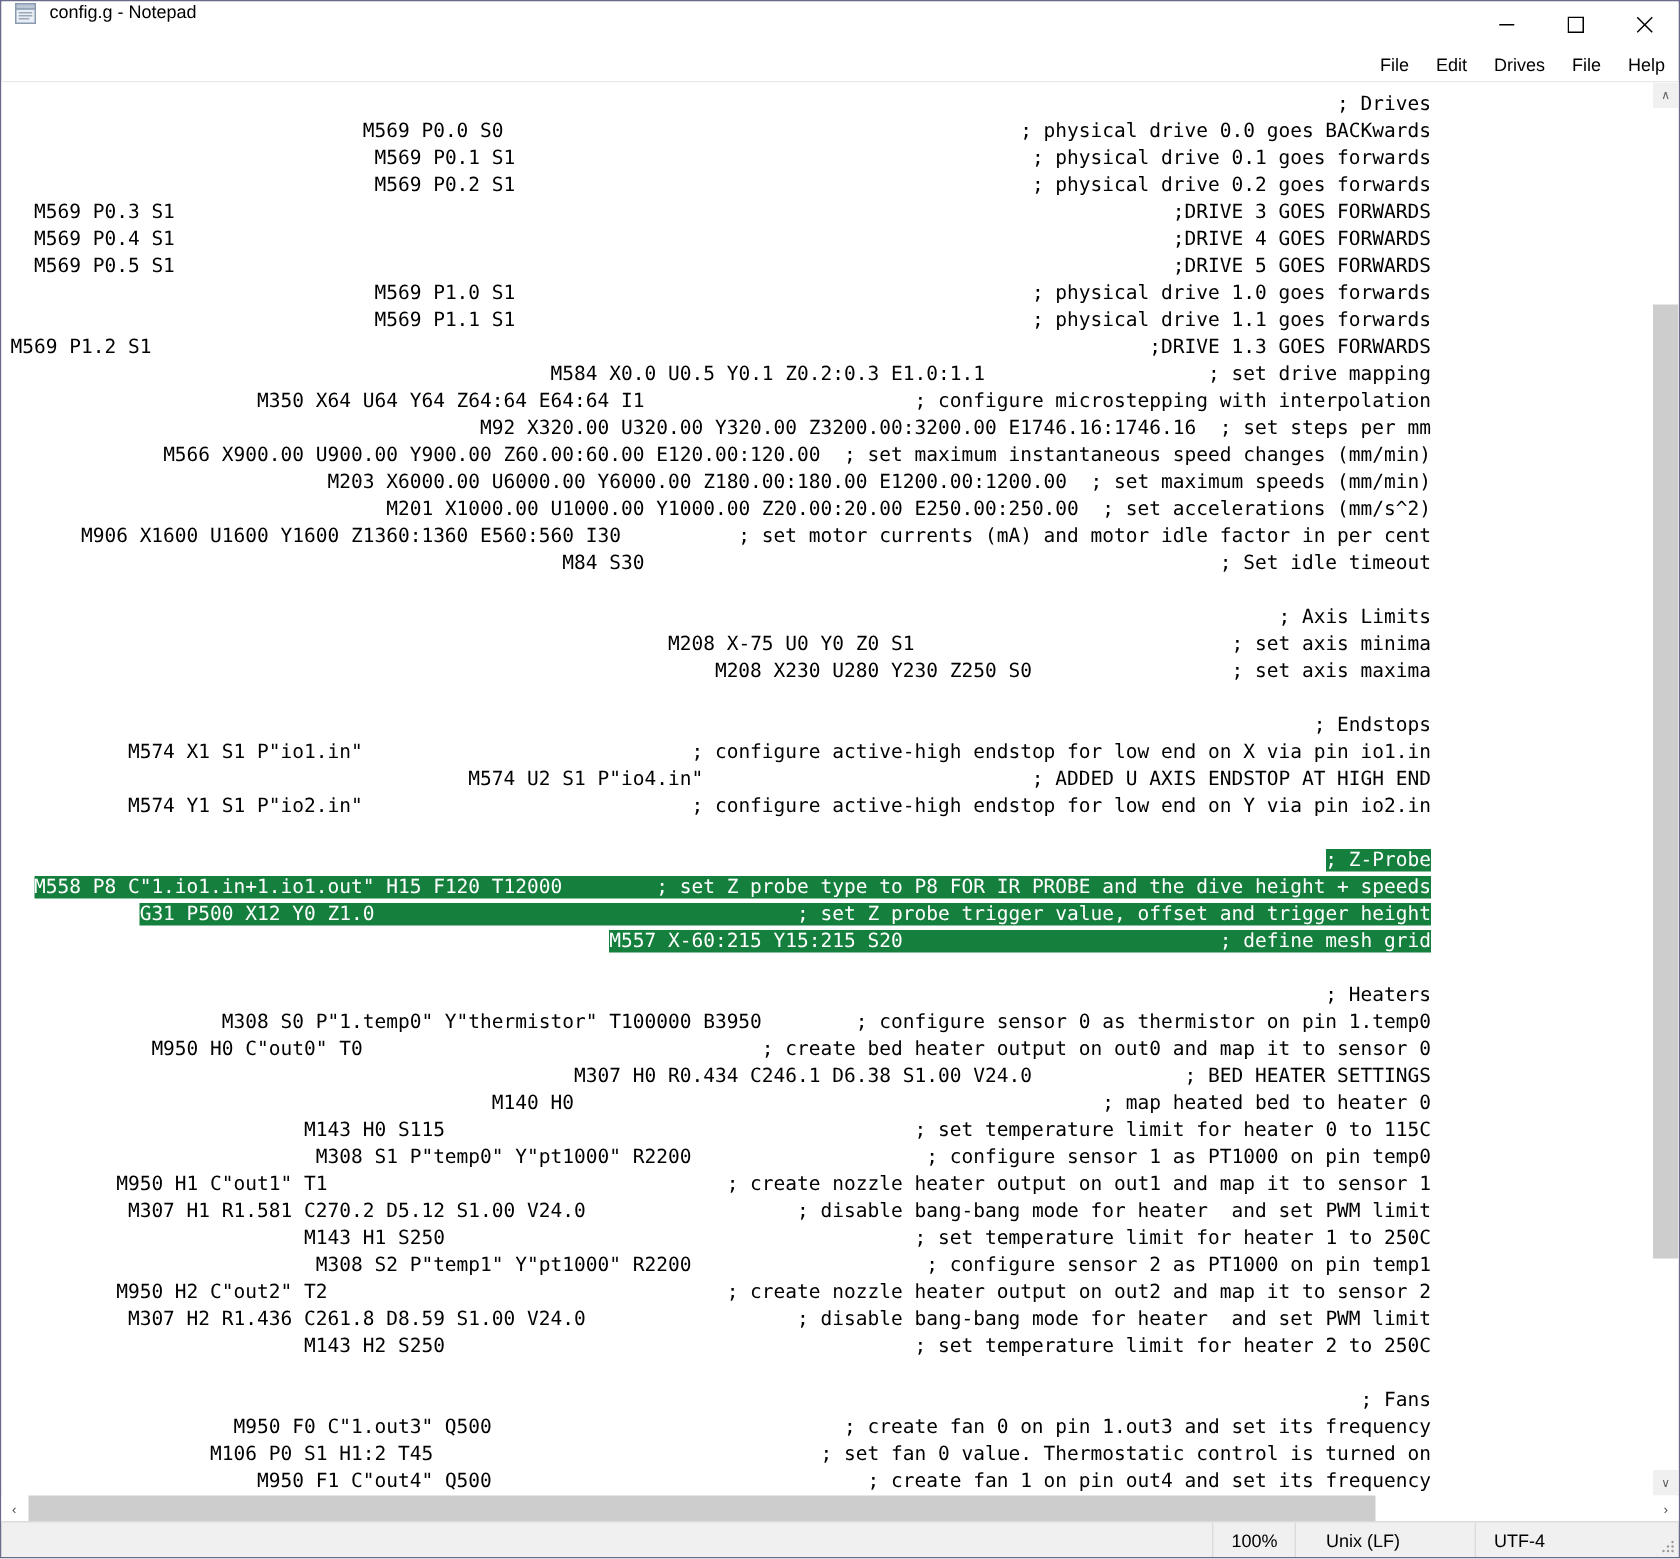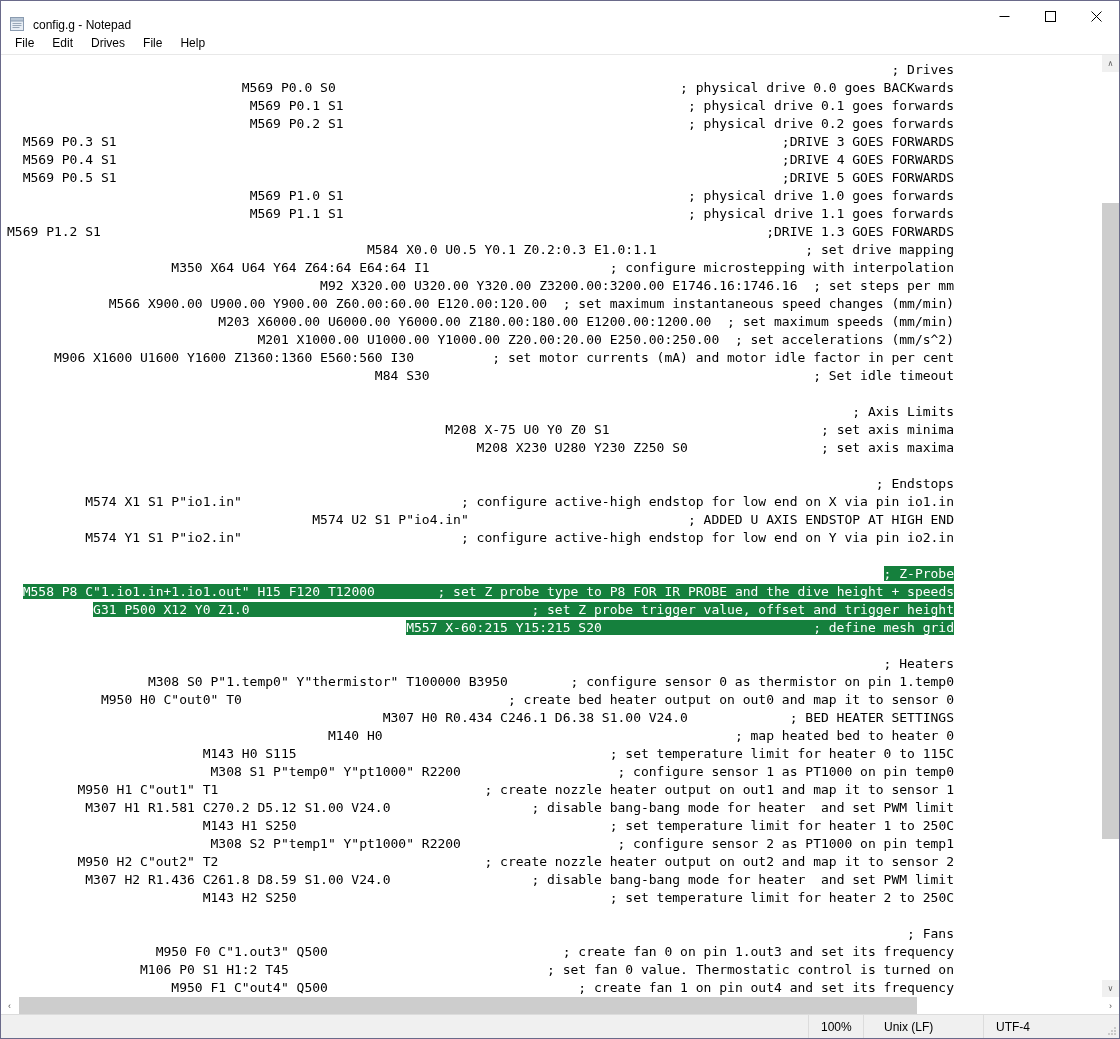--- a/index.html
+++ b/index.html
@@ -22,21 +22,21 @@
     box-sizing: border-box;
     border: 1px solid #6a6a8a;
     position: relative;
   }
 
   
   .titlebar {
     height: 31px;
     min-height: 31px;
     display: flex;
-    align-items: flex-end;
+    align-items: flex-start;
     background: #ffffff;
     position: relative;
   }
   .title-icon {
     width: 16px;
     height: 16px;
     margin-left: 8px;
     margin-right: 8px;
     position: relative;
     flex: none;
@@ -66,20 +66,21 @@
 
   
   .menubar {
     height: 22px;
     min-height: 22px;
     display: flex;
     align-items: center;
     background: #ffffff;
     padding-left: 5px;
     border-bottom: 1px solid #e8e8e8;
+    justify-content: flex-end;
   }
   .menu-item {
     font-size: 12px;
     color: #000000;
     padding: 2px 9px;
     white-space: nowrap;
   }
 
   
   .editor-wrap {

